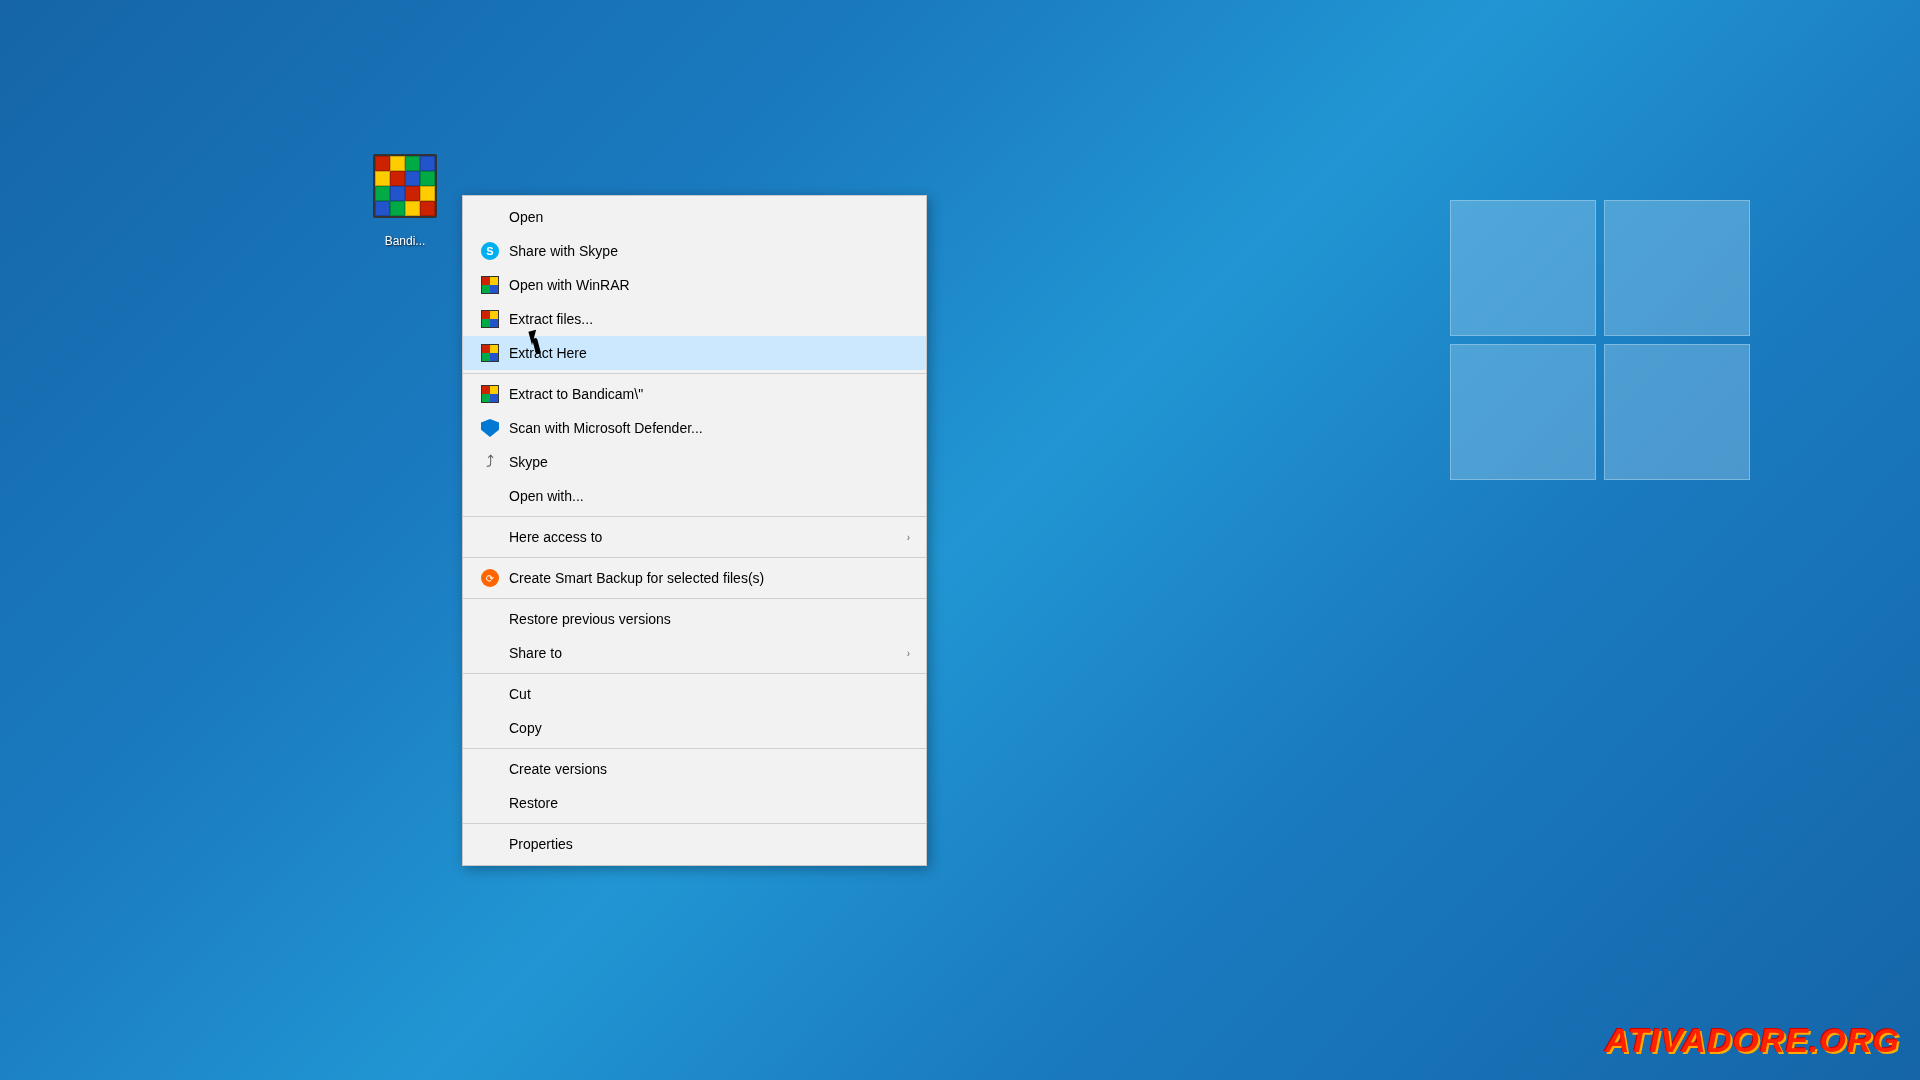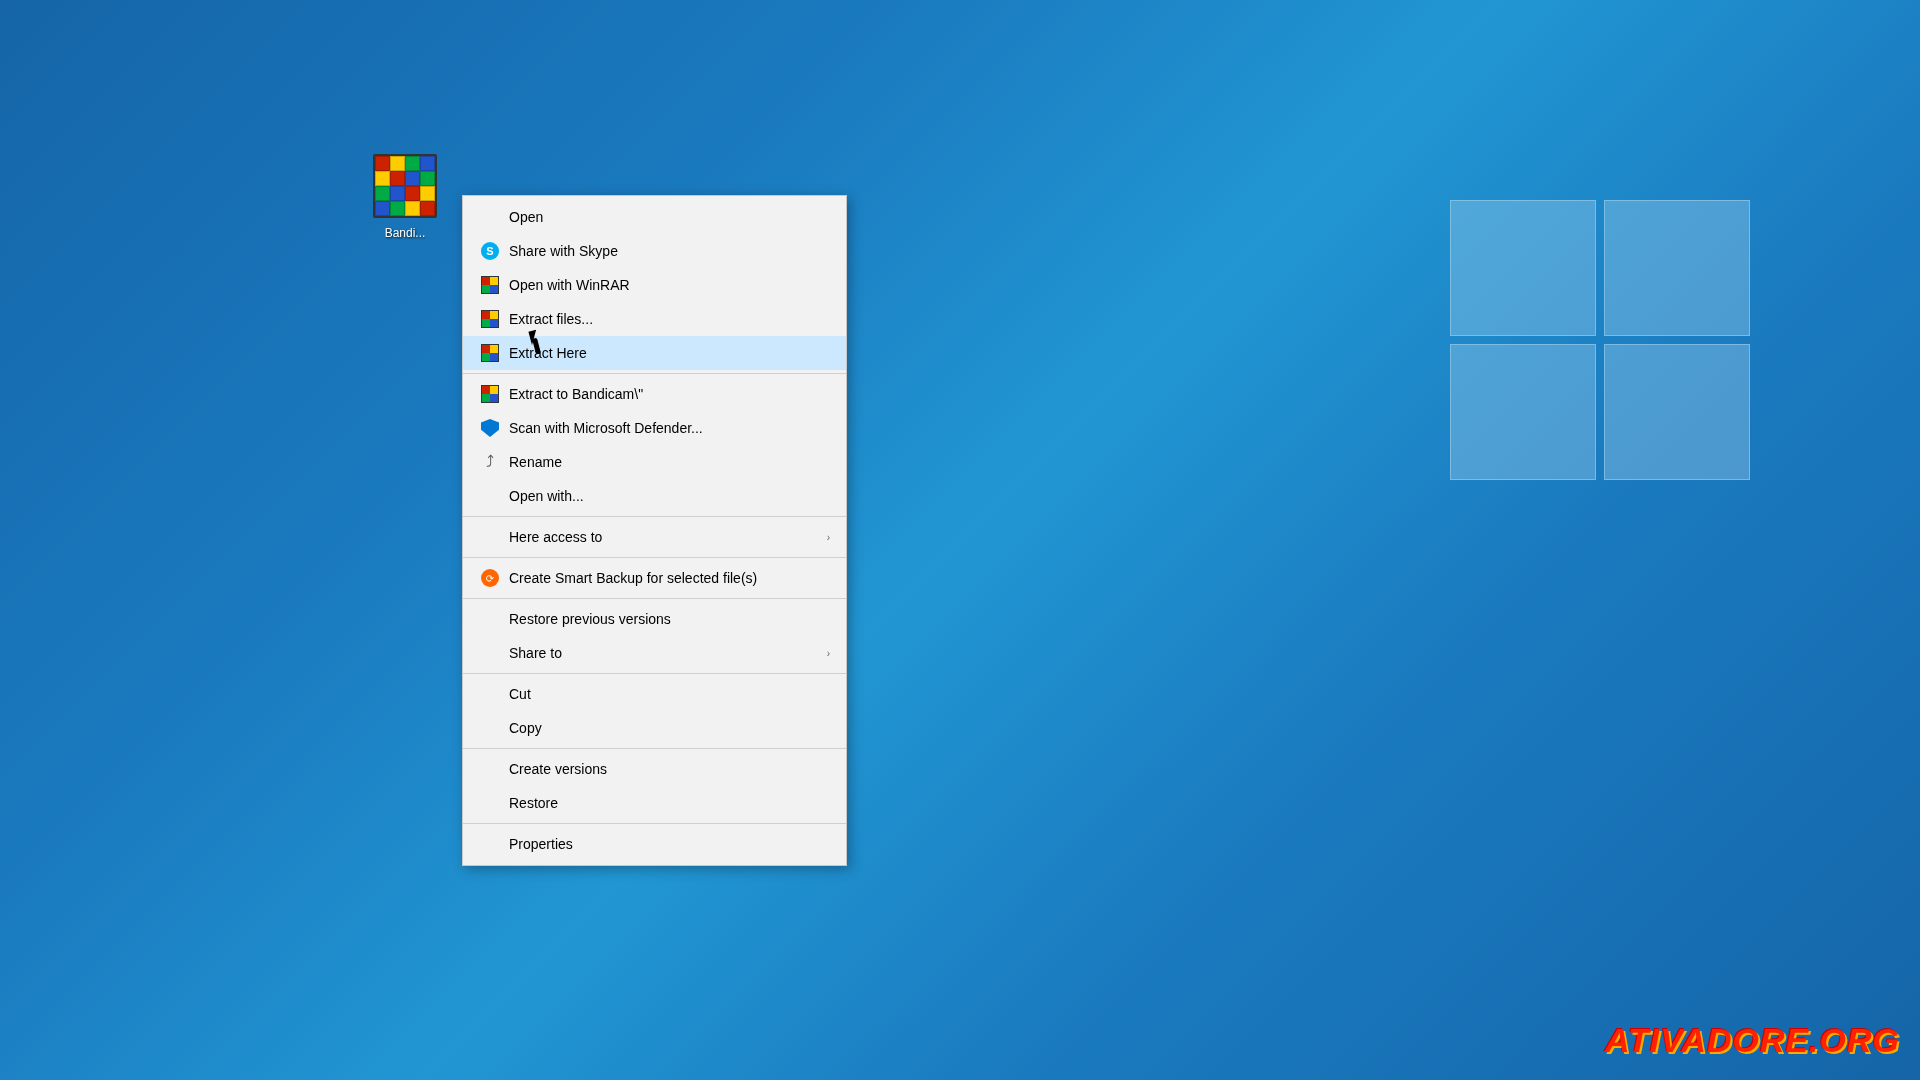--- a/index.html
+++ b/index.html
@@ -88,34 +88,34 @@
 
     .rar-red { background: #cc2200; }
     .rar-yellow { background: #ffcc00; }
     .rar-green { background: #00aa44; }
     .rar-blue { background: #2255cc; }
 
     .icon-label {
       color: white;
       font-size: 12px;
       text-align: center;
-      margin-top: 4px;
+      margin-top: 12px;
       text-shadow: 1px 1px 2px rgba(0,0,0,0.8);
       white-space: nowrap;
       overflow: hidden;
       text-overflow: ellipsis;
       max-width: 90px;
     }
 
     
     .context-menu {
       position: absolute;
       top: 195px;
       left: 462px;
-      width: 385px;
+      width: 465px;
       background: #f2f2f2;
       border: 1px solid #c8c8c8;
       box-shadow: 3px 3px 12px rgba(0,0,0,0.3);
       padding: 4px 0;
       font-size: 14px;
       color: #000;
       z-index: 100;
     }
 
     .menu-item {
@@ -367,21 +367,21 @@
       <div class="menu-item-icon">
         <div class="icon-defender" style="background:#0078d4; width:18px; height:18px; clip-path: polygon(50% 0%, 100% 20%, 100% 60%, 50% 100%, 0% 60%, 0% 20%);"></div>
       </div>
       <span class="menu-item-label">Scan with Microsoft Defender...</span>
     </div>
 
     <div class="menu-item">
       <div class="menu-item-icon">
         <span style="font-size:16px; color:#555;">⤴</span>
       </div>
-      <span class="menu-item-label">Rename</span>
+      <span class="menu-item-label">Skype</span>
     </div>
 
     <div class="menu-item">
       <div class="menu-item-icon"></div>
       <span class="menu-item-label">Open with...</span>
     </div>
 
     <div class="menu-separator"></div>
 
     <div class="menu-item">
@@ -389,21 +389,21 @@
       <span class="menu-item-label">Here access to</span>
       <span class="menu-item-arrow">›</span>
     </div>
 
     <div class="menu-separator"></div>
 
     <div class="menu-item">
       <div class="menu-item-icon">
         <div class="icon-backup">⟳</div>
       </div>
-      <span class="menu-item-label">Create Smart Backup for selected file(s)</span>
+      <span class="menu-item-label">Create Smart Backup for selected files(s)</span>
     </div>
 
     <div class="menu-separator"></div>
 
     <div class="menu-item">
       <div class="menu-item-icon"></div>
       <span class="menu-item-label">Restore previous versions</span>
     </div>
 
     <div class="menu-item">

